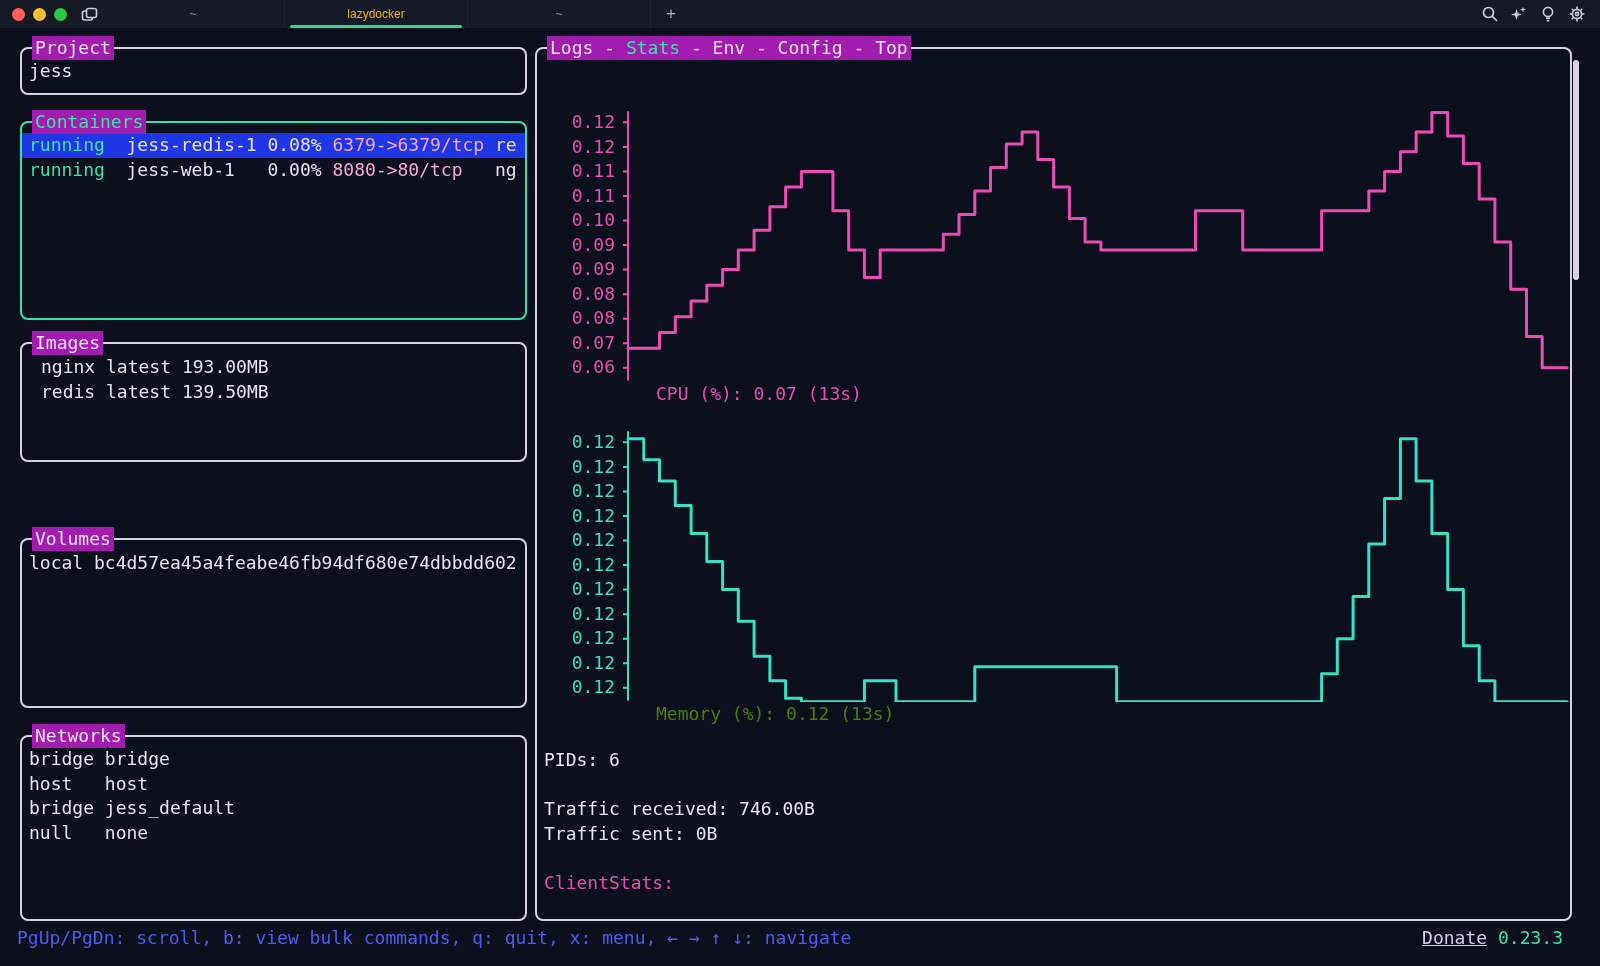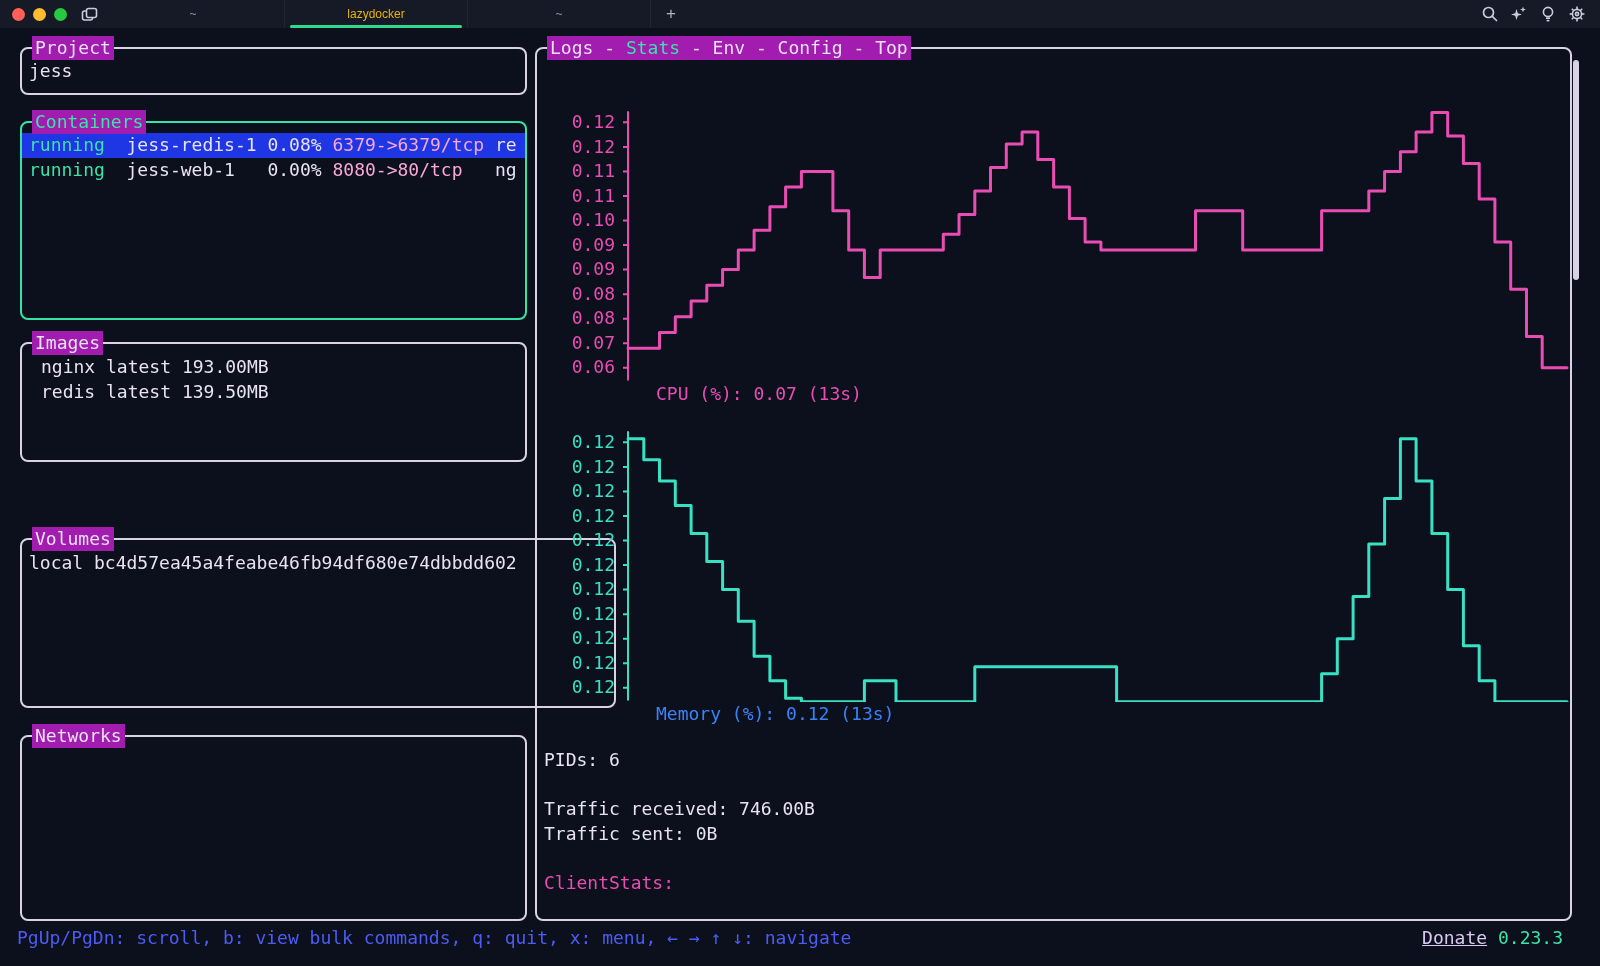--- a/index.html
+++ b/index.html
@@ -148,27 +148,28 @@
 <div class="panel active" style="left:20px; top:121px; width:507px; height:199px;">
   <span class="panel-title c-green">Containers</span>
   <div class="panel-body" style="padding:10px 3px 0 7px;"><div class="line selected"><span class="c-green">running</span><span class="c-white">  jess-redis-1 </span><span class="c-white">0.08% </span><span class="c-yellow">6379-&gt;6379/tcp</span><span class="c-white"> re</span></div><div class="line"><span class="c-green">running</span><span class="c-white">  jess-web-1   </span><span class="c-white">0.00% </span><span class="c-yellow">8080-&gt;80/tcp</span><span class="c-white">   ng</span></div></div>
 </div>
 
 <div class="panel" style="left:20px; top:342px; width:507px; height:120px;">
   <span class="panel-title c-white">Images</span>
   <div class="panel-body" style="padding:11px 3px 0 19px;"><div class="line">nginx latest 193.00MB</div><div class="line">redis latest 139.50MB</div></div>
 </div>
 
-<div class="panel" style="left:20px; top:538px; width:596px; height:170px;">
+<div class="panel" style="left:20px; top:538px; width:507px; height:170px;">
   <span class="panel-title c-white">Volumes</span>
   <div class="panel-body" style="padding:11px 10px 0 7px;"><div class="line">local bc4d57ea45a4feabe46fb94df680e74dbbdd602</div></div>
 </div>
 
 <div class="panel" style="left:20px; top:735px; width:507px; height:186px;">
   <span class="panel-title c-white">Networks</span>
+  <div class="panel-body" style="padding:10px 3px 0 7px;"><div class="line">bridge bridge</div><div class="line">host   host</div><div class="line">bridge jess_default</div><div class="line">null   none</div></div>
 </div>
 
 <div class="panel" style="left:535px; top:47px; width:1037px; height:874px;">
   <span class="panel-title"><span class="c-white">Logs</span><span class="c-white"> - </span><span class="c-green">Stats</span><span class="c-white"> - </span><span class="c-white">Env</span><span class="c-white"> - </span><span class="c-white">Config</span><span class="c-white"> - </span><span class="c-white">Top</span></span>
 
   <div class="scroll-thumb"></div>
 
   <div class="chart" style="top:61px;">
     <div class="chart-row">
       <div class="ticks" style="color: rgb(233, 77, 180);">
@@ -205,21 +206,21 @@
           <div class="tick">0.12</div>
           <div class="tick">0.12</div>
           <div class="tick">0.12</div>
           <div class="tick">0.12</div>
         </div>
       <svg width="953" height="272" viewBox="0 0 953 272">
           <path d="M 5 2 L 5 269.8 M 0 12.3 L 5 12.3 M 0 36.9 L 5 36.9 M 0 61.4 L 5 61.4 M 0 86.0 L 5 86.0 M 0 110.5 L 5 110.5 M 0 135.1 L 5 135.1 M 0 159.6 L 5 159.6 M 0 184.2 L 5 184.2 M 0 208.7 L 5 208.7 M 0 233.3 L 5 233.3 M 0 257.8 L 5 257.8" stroke="#38e0c4" stroke-width="2" fill="none" stroke-linecap="round"></path>
           <path d="M 5.0 8.8 L 20.8 8.8 L 20.8 29.8 L 36.5 29.8 L 36.5 50.9 L 52.3 50.9 L 52.3 75.4 L 68.1 75.4 L 68.1 103.5 L 83.8 103.5 L 83.8 131.5 L 99.6 131.5 L 99.6 159.6 L 115.3 159.6 L 115.3 191.2 L 131.1 191.2 L 131.1 226.2 L 146.9 226.2 L 146.9 250.8 L 162.6 250.8 L 162.6 268.3 L 178.4 268.3 L 178.4 271.8 L 194.2 271.8 L 194.2 271.8 L 209.9 271.8 L 209.9 271.8 L 225.7 271.8 L 225.7 271.8 L 241.4 271.8 L 241.4 250.8 L 257.2 250.8 L 257.2 250.8 L 273.0 250.8 L 273.0 271.8 L 288.7 271.8 L 288.7 271.8 L 304.5 271.8 L 304.5 271.8 L 320.3 271.8 L 320.3 271.8 L 336.0 271.8 L 336.0 271.8 L 351.8 271.8 L 351.8 236.8 L 367.5 236.8 L 367.5 236.8 L 383.3 236.8 L 383.3 236.8 L 399.1 236.8 L 399.1 236.8 L 414.8 236.8 L 414.8 236.8 L 430.6 236.8 L 430.6 236.8 L 446.4 236.8 L 446.4 236.8 L 462.1 236.8 L 462.1 236.8 L 477.9 236.8 L 477.9 236.8 L 493.6 236.8 L 493.6 271.8 L 509.4 271.8 L 509.4 271.8 L 525.2 271.8 L 525.2 271.8 L 540.9 271.8 L 540.9 271.8 L 556.7 271.8 L 556.7 271.8 L 572.5 271.8 L 572.5 271.8 L 588.2 271.8 L 588.2 271.8 L 604.0 271.8 L 604.0 271.8 L 619.7 271.8 L 619.7 271.8 L 635.5 271.8 L 635.5 271.8 L 651.3 271.8 L 651.3 271.8 L 667.0 271.8 L 667.0 271.8 L 682.8 271.8 L 682.8 271.8 L 698.6 271.8 L 698.6 243.8 L 714.3 243.8 L 714.3 208.7 L 730.1 208.7 L 730.1 166.6 L 745.8 166.6 L 745.8 114.0 L 761.6 114.0 L 761.6 68.4 L 777.4 68.4 L 777.4 8.8 L 793.1 8.8 L 793.1 50.9 L 808.9 50.9 L 808.9 103.5 L 824.7 103.5 L 824.7 159.6 L 840.4 159.6 L 840.4 215.7 L 856.2 215.7 L 856.2 250.8 L 871.9 250.8 L 871.9 271.8 L 887.7 271.8 L 887.7 271.8 L 903.5 271.8 L 903.5 271.8 L 919.2 271.8 L 919.2 271.8 L 935.0 271.8 L 935.0 271.8 L 944 271.8" stroke="#38e0c4" stroke-width="3" fill="none" stroke-linejoin="round" stroke-linecap="round"></path>
         </svg>
     </div>
-    <div class="chart-label" style="color: #3b82f6;">Memory (%): 0.12 (13s)</div>
+    <div class="chart-label" style="color: #4d7c0f;">Memory (%): 0.12 (13s)</div>
   </div>
 
   <div class="stats">
       <div class="line c-white">PIDs: 6</div>
       <div class="line c-white">&nbsp;</div>
       <div class="line c-white">Traffic received: 746.00B</div>
       <div class="line c-white">Traffic sent: 0B</div>
       <div class="line c-white">&nbsp;</div>
       <div class="line c-pink">ClientStats:</div>
     </div>

